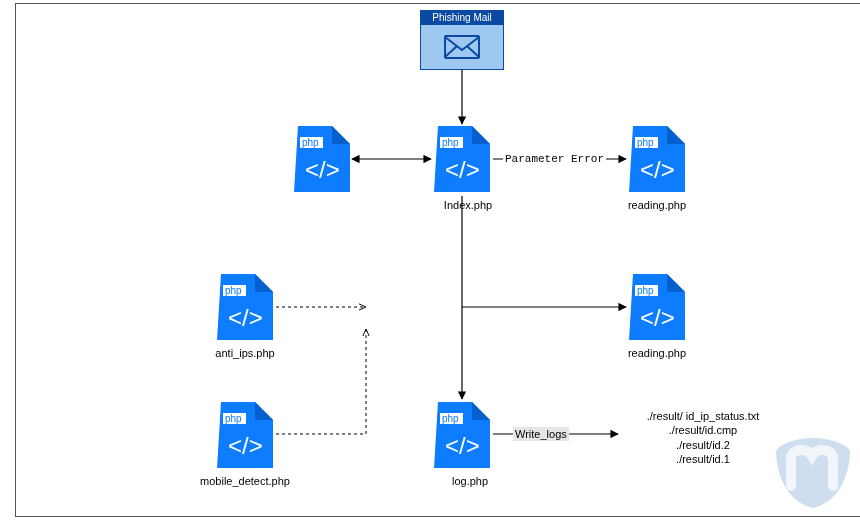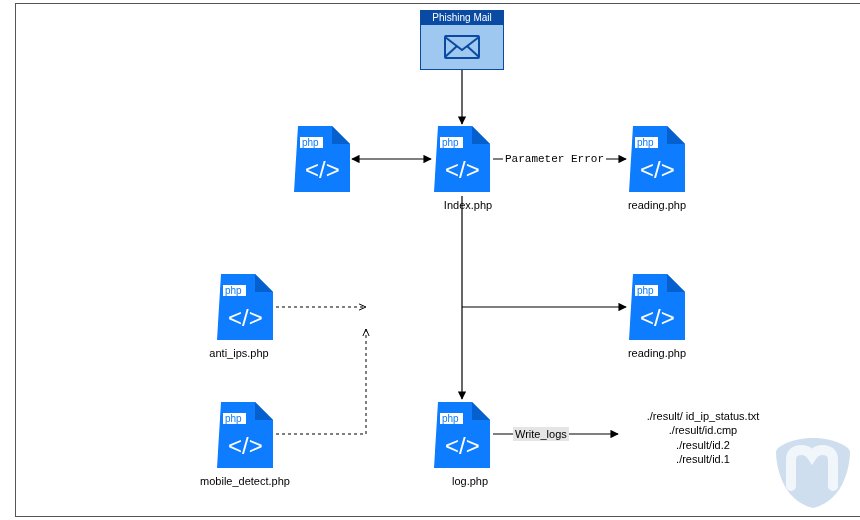--- a/index.html
+++ b/index.html
@@ -129,21 +129,21 @@
   </div>
   <div class="txt center" style="left:641px; top:194px;">reading.php</div>
 
   <div class="txt" style="left:487px; top:148px; background:#fff; padding:0 2px;font-family:Liberation Mono, monospace;">Parameter Error</div>
 
   <div class="php-file" style="left:201px; top:270px;">
     <svg width="56" height="66">
         <use href="#php-icon"></use>
       </svg>
   </div>
-  <div class="txt center" style="left:223px; top:342px;">anti_ips.php</div>
+  <div class="txt center" style="left:229px; top:342px;">anti_ips.php</div>
 
   <div class="php-file" style="left:613px; top:270px;">
     <svg width="56" height="66">
         <use href="#php-icon"></use>
       </svg>
   </div>
   <div class="txt center" style="left:641px; top:342px;">reading.php</div>
 
   <div class="php-file" style="left:201px; top:398px;">
     <svg width="56" height="66">

